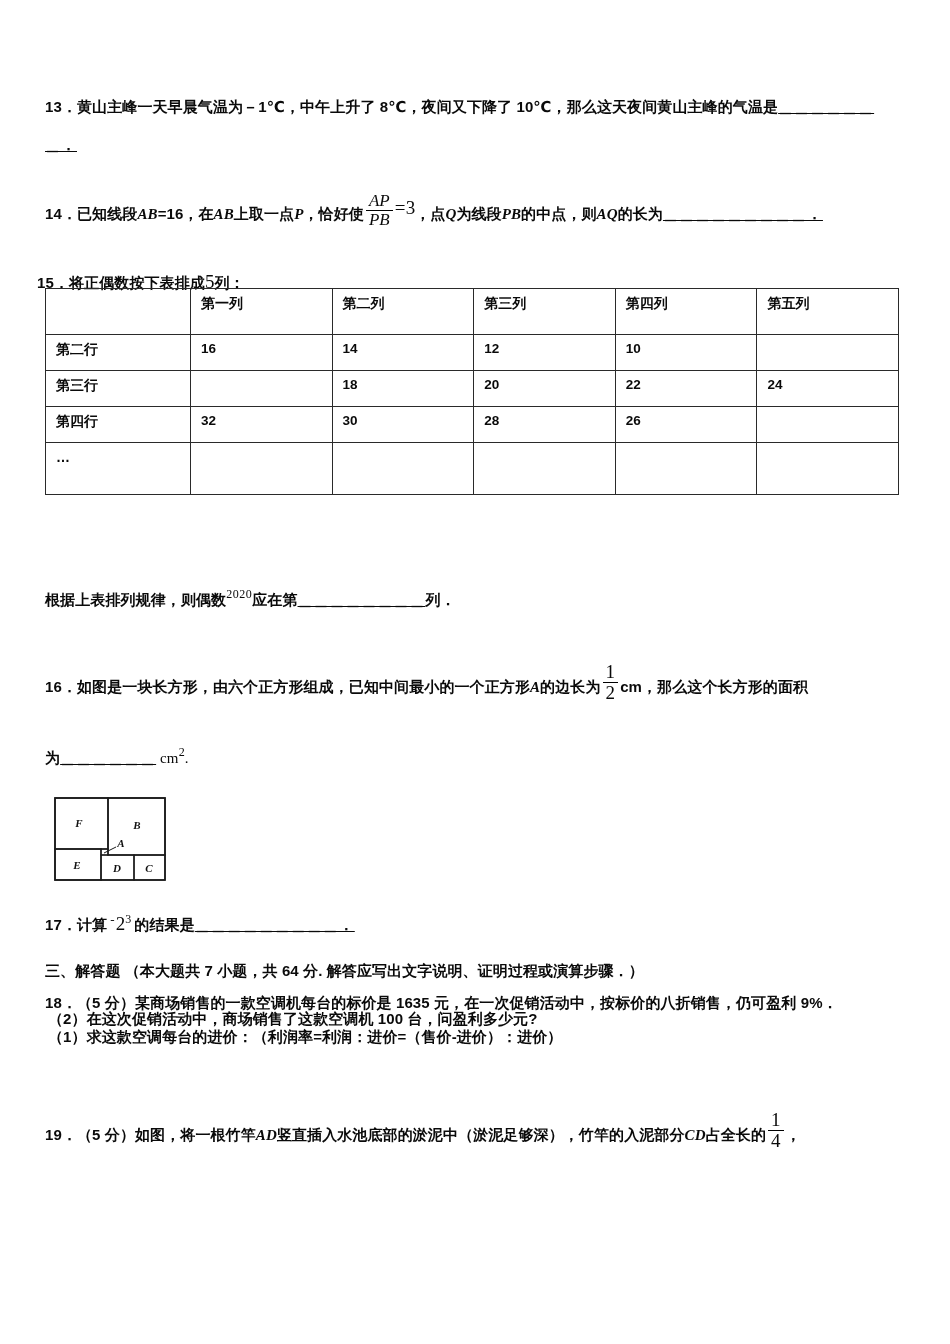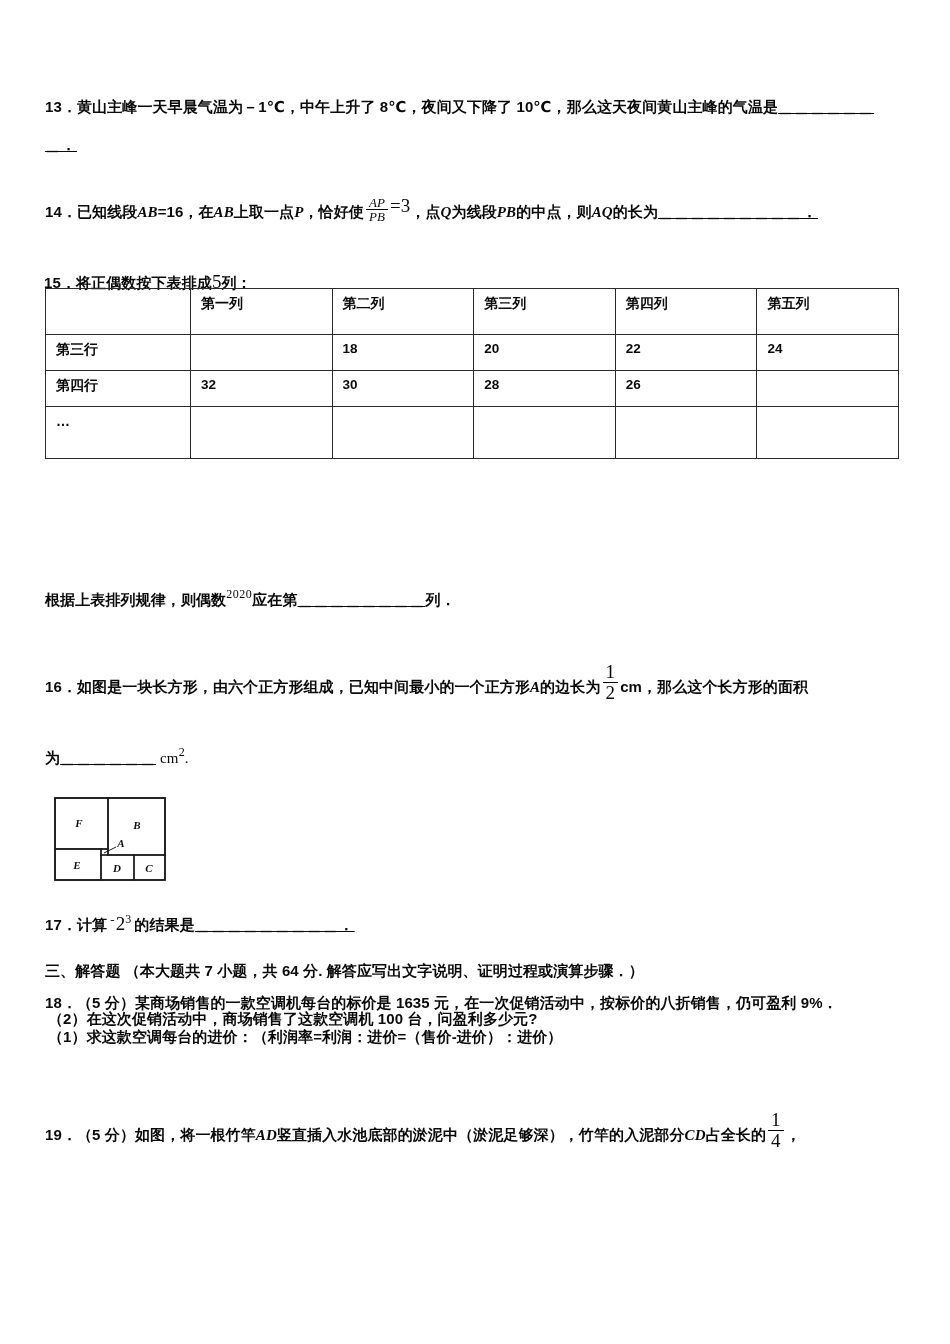--- a/index.html
+++ b/index.html
@@ -40,21 +40,21 @@
     font-weight: bold;
   }
   
   .frac {
     display: inline-block;
     vertical-align: -0.35em;
     text-align: center;
     font-family: "Liberation Serif", "DejaVu Serif", serif;
     font-weight: normal;
     font-style: italic;
-    font-size: 13px;
+    font-size: 17px;
     line-height: 1.05;
     margin: 0 2px;
   }
   .frac .num {
     display: block;
     padding: 0 3px;
     border-bottom: 1.3px solid #000;
   }
   .frac .den {
     display: block;
@@ -150,21 +150,21 @@
     <span>13．</span><span>黄山主峰一天早晨气温为－1℃，中午上升了 8℃，夜间又下降了 10℃，那么这天夜间黄山主峰的气温是</span><span class="blank">＿＿＿＿＿＿</span>
   </div>
   <div class="q" style="left:45px; top:134px;">
     <span class="blank">＿．</span>
   </div>
 
   <div class="q" style="left:45px; top:192px; width:880px;">
     <span>14．</span><span>已知线段</span><span class="ital">AB</span><span>=16，在</span><span class="ital">AB</span><span>上取一点</span><span class="ital">P</span><span>，恰好使</span><span class="frac"><span class="num">AP</span><span class="den">PB</span></span><span class="eqv">=3</span><span>，点</span><span class="ital">Q</span><span>为线段</span><span class="ital">PB</span><span>的中点，则</span><span class="ital">AQ</span><span>的长为</span><span class="blank">＿＿＿＿＿＿＿＿＿．</span>
   </div>
 
-  <div class="q" style="left:44px; top:268px;">
+  <div class="q" style="left:37px; top:268px;">
     <span>15．</span><span>将正偶数按下表排成</span><span class="mathnum">5</span><span>列：</span>
   </div>
 
   <div id="tbl-wrap">
     <table class="grid">
       <colgroup>
         <col class="c0">
           <col class="cn">
           <col class="cn">
           <col class="cn">
@@ -174,20 +174,28 @@
       <tbody>
         <tr class="hdr">
           <td></td>
           <td>第一列</td>
           <td>第二列</td>
           <td>第三列</td>
           <td>第四列</td>
           <td>第五列</td>
         </tr>
         <tr>
+          <td>第二行</td>
+          <td class="num">16</td>
+          <td class="num">14</td>
+          <td class="num">12</td>
+          <td class="num">10</td>
+          <td class="num"></td>
+        </tr>
+        <tr>
           <td>第三行</td>
           <td class="num"></td>
           <td class="num">18</td>
           <td class="num">20</td>
           <td class="num">22</td>
           <td class="num">24</td>
         </tr>
         <tr>
           <td>第四行</td>
           <td class="num">32</td>

